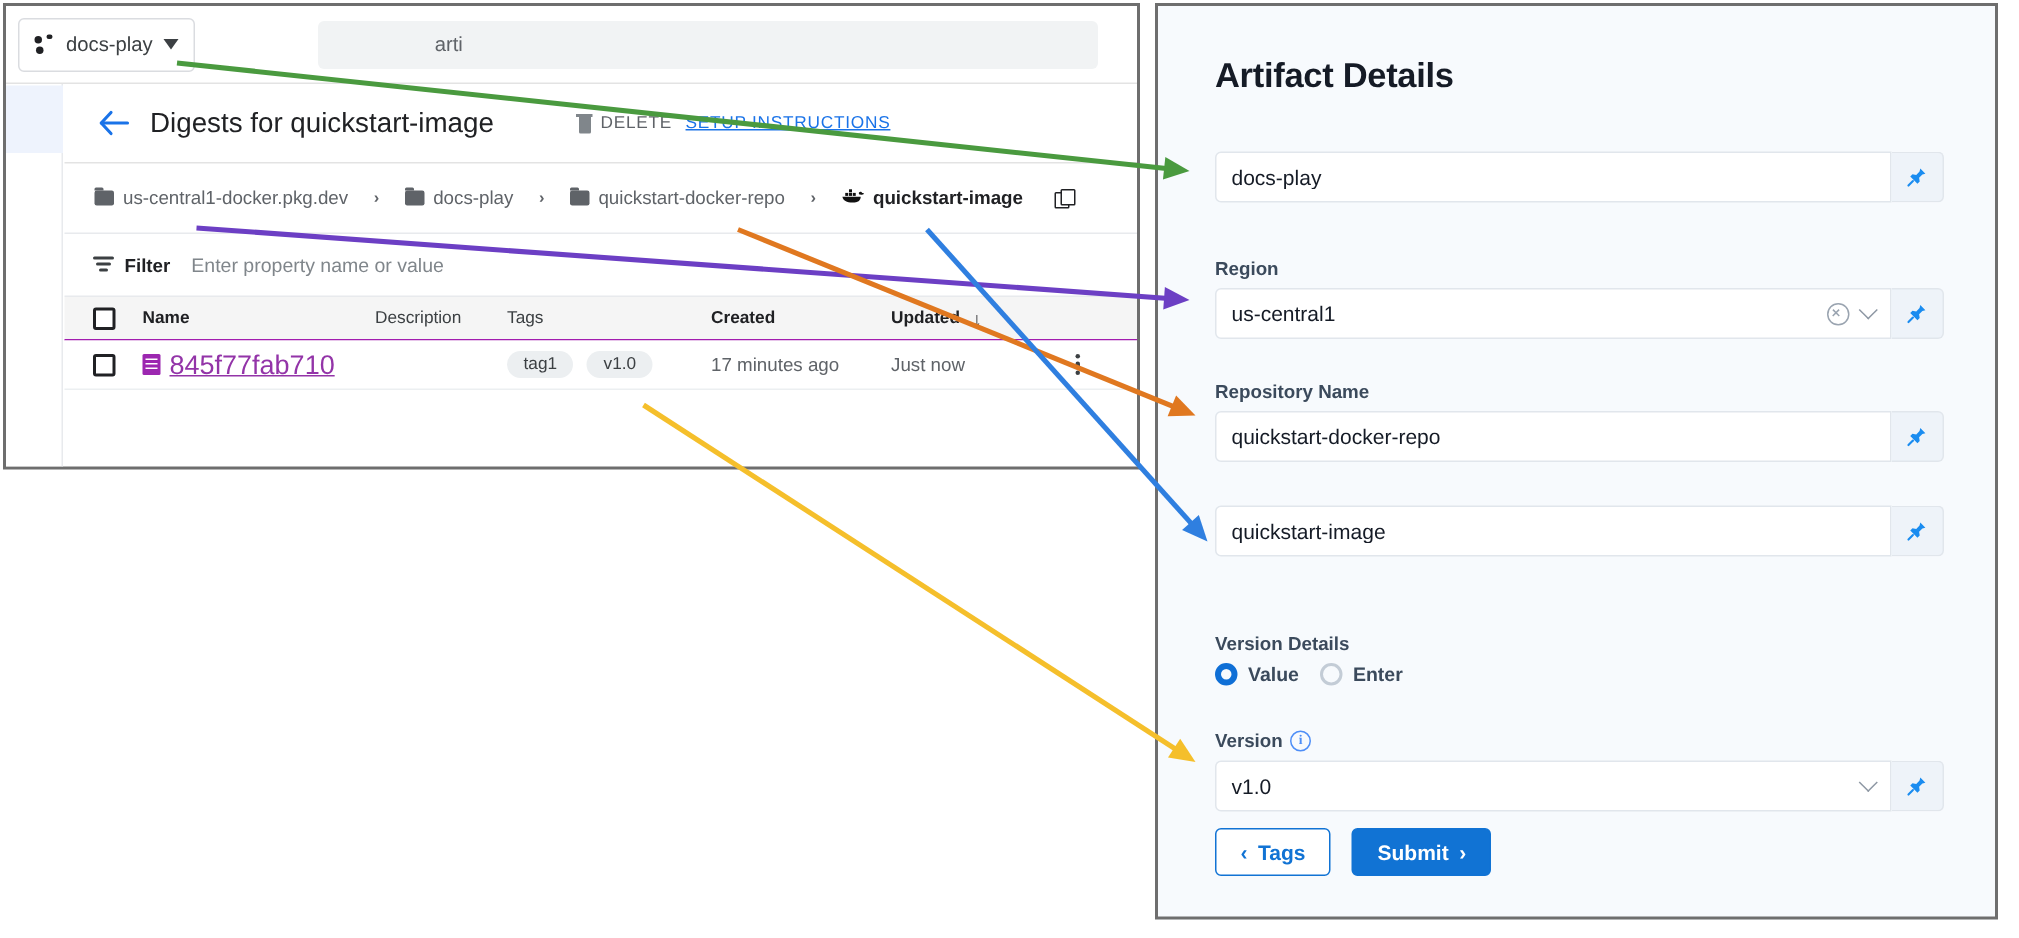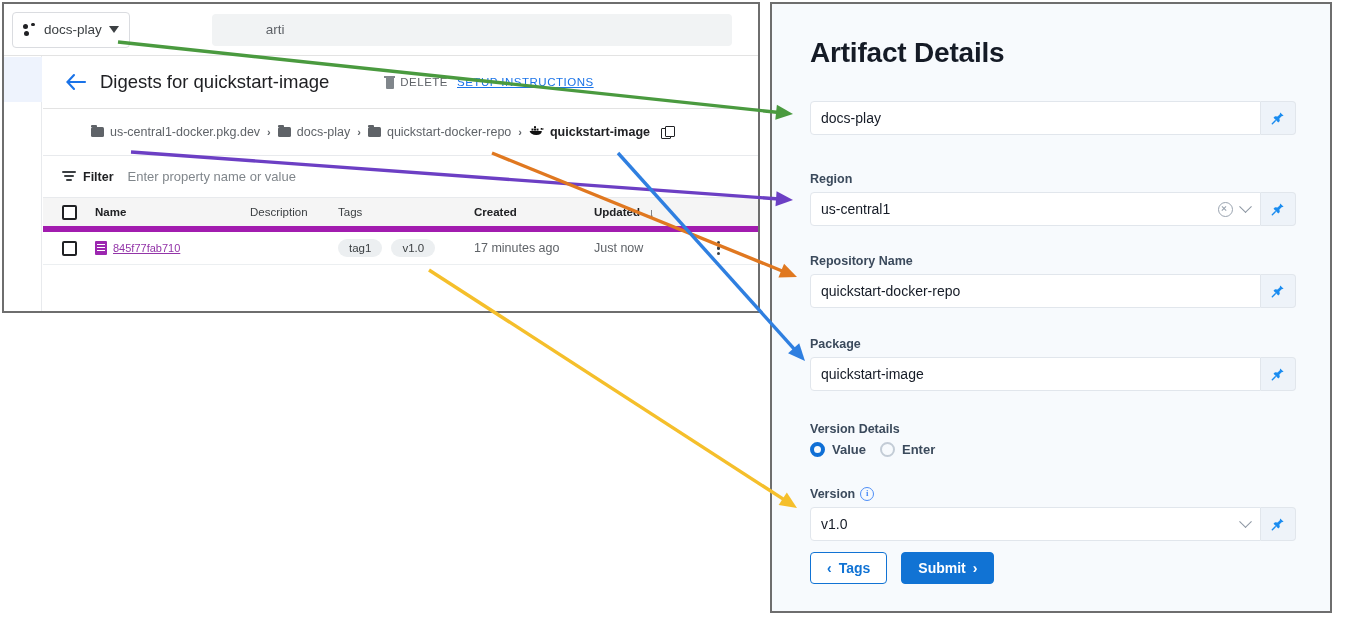--- a/index.html
+++ b/index.html
@@ -42,21 +42,21 @@
   .caret-down{
     width:0;height:0;border-left:5.5px solid transparent;border-right:5.5px solid transparent;
     border-top:7px solid #3c4043;
   }
   .searchbox{
     margin-left:82px;width:520px;height:32px;
     background:#f1f3f4;border-radius:4px;
     display:flex;align-items:center;
     font-size:13.5px;color:#5f6368;
   }
-  .searchbox .txt{margin-left:54px;}
+  .searchbox .txt{margin-left:78px;}
 
   
   .rail{
     position:absolute;left:0;top:52px;width:38px;bottom:0;
     background:#fff;border-right:1px solid #e8eaed;box-sizing:border-box;
   }
   .rail-active{
     position:absolute;left:0;top:53px;width:38px;height:45px;background:#eef3fd;
   }
 
@@ -85,21 +85,21 @@
     font-size:11.5px;letter-spacing:.5px;color:#1a73e8;
     text-decoration:underline;cursor:pointer;white-space:nowrap;
   }
 
   
   .crumbbar{
     position:absolute;left:39px;top:105px;right:0;height:47px;
     border-bottom:1px solid #e8eaed;box-sizing:border-box;
     display:flex;align-items:center;
   }
-  .crumbs{margin-left:48px;display:flex;align-items:center;gap:7px;}
+  .crumbs{margin-left:20px;display:flex;align-items:center;gap:17px;}
   .crumb{display:flex;align-items:center;gap:6px;font-size:12.5px;color:#5f6368;cursor:pointer;}
   .crumb.last{color:#202124;font-weight:bold;}
   .folder-icon{
     width:13px;height:10px;background:#5f6368;border-radius:1.5px;position:relative;display:inline-block;
   }
   .folder-icon:before{
     content:"";position:absolute;top:-2.5px;left:0;width:6px;height:2.5px;background:#5f6368;border-radius:1px 1px 0 0;
   }
   .sep{color:#5f6368;font-size:11px;font-weight:bold;}
   .copy-icon{
@@ -122,21 +122,21 @@
   .filter-icon i{position:absolute;left:0;background:#3c4043;height:1.8px;border-radius:1px;display:block;}
   .filter-icon i:nth-child(1){top:0;width:14px;}
   .filter-icon i:nth-child(2){top:4.2px;width:10px;left:2px;}
   .filter-icon i:nth-child(3){top:8.4px;width:6px;left:4px;}
   .filter-lbl{margin-left:7px;font-size:12.5px;color:#202124;font-weight:bold;}
   .filter-ph{margin-left:14px;font-size:13px;color:#80868b;}
 
   
   .tbl{position:absolute;left:39px;top:194px;right:0;bottom:0;}
   .thead{
-    height:28px;background:#f5f5f5;border-bottom:6px solid #a21caf;
+    height:28px;background:#f5f5f5;border-bottom:1px solid #a21caf;
     display:flex;align-items:center;
   }
   .trow{
     height:32px;border-bottom:1px solid #eceff1;
     display:flex;align-items:center;background:#fff;
   }
   .c-chk{width:52px;display:flex;justify-content:center;align-items:center;}
   .chk{
     width:15px;height:15px;border:2px solid #202124;border-radius:2px;background:#fff;cursor:pointer;
     box-sizing:border-box;
@@ -145,21 +145,21 @@
   .c-desc{width:88px;}
   .c-tags{width:136px;display:flex;align-items:center;gap:9px;}
   .c-created{width:120px;}
   .c-updated{width:105px;display:flex;align-items:center;gap:8px;}
   .c-menu{width:40px;display:flex;justify-content:center;}
   .th{font-size:11.5px;color:#3c4043;}
   .th.b{font-weight:bold;color:#202124;}
   .td{font-size:12.5px;color:#5f6368;}
   .digest-link{
     display:flex;align-items:center;gap:6px;
-    font-size:11px;color:#9334a8;text-decoration:underline;cursor:pointer;
+    font-size:18px;color:#9334a8;text-decoration:underline;cursor:pointer;
   }
   .doc-icon{
     width:12px;height:14px;background:#9c27b0;border-radius:1px;position:relative;display:inline-block;
   }
   .doc-icon i{position:absolute;left:2px;background:#fff;height:1.4px;width:8px;display:block;}
   .doc-icon i:nth-child(1){top:3px;}
   .doc-icon i:nth-child(2){top:6px;}
   .doc-icon i:nth-child(3){top:9px;}
   .tagpill{
     padding:3px 11px;border-radius:10px;background:#eceff1;
@@ -174,21 +174,21 @@
 
   
   #right-panel{
     position:absolute;left:770px;top:2px;width:562px;height:611px;
     background:#f7fafd;
     border:2px solid #6e6e6e;
     box-sizing:border-box;
   }
   .rp-title{
     position:absolute;left:38px;top:33px;
-    font-size:28px;font-weight:bold;color:#151b26;letter-spacing:-.2px;
+    font-size:23px;font-weight:bold;color:#151b26;letter-spacing:-.2px;
   }
   .field{position:absolute;left:38px;width:486px;}
   .field-label{
     font-size:12.5px;font-weight:bold;color:#3b4a5c;margin-bottom:6px;
     display:flex;align-items:center;gap:5px;
   }
   .input-wrap{display:flex;align-items:stretch;height:34px;}
   .input-box{
     flex:1;background:#fff;border:1px solid #e1e6ec;border-radius:4px 0 0 4px;
     display:flex;align-items:center;padding:0 10px;box-sizing:border-box;
@@ -413,21 +413,20 @@
       <div class="pin-btn">
         <svg width="14" height="14" viewBox="0 0 14 14" aria-hidden="true">
             <path d="M9.2 1.4 L12.6 4.8 L10.6 5.3 L8.4 7.5 L8.8 10 L7.3 11.5 L2.5 6.7 L4 5.2 L6.5 5.6 L8.7 3.4 Z" fill="#1a8cf0"></path>
             <path d="M4.3 9.7 L1.3 12.7" stroke="#1a8cf0" stroke-width="1.4" stroke-linecap="round"></path>
           </svg>
       </div>
     </div>
   </div>
 
   <div class="field" style="top:333px;">
-    <div class="field-label">Package</div>
     <div class="input-wrap">
       <div class="input-box">
         <span class="val">quickstart-image</span>
       </div>
       <div class="pin-btn">
         <svg width="14" height="14" viewBox="0 0 14 14" aria-hidden="true">
             <path d="M9.2 1.4 L12.6 4.8 L10.6 5.3 L8.4 7.5 L8.8 10 L7.3 11.5 L2.5 6.7 L4 5.2 L6.5 5.6 L8.7 3.4 Z" fill="#1a8cf0"></path>
             <path d="M4.3 9.7 L1.3 12.7" stroke="#1a8cf0" stroke-width="1.4" stroke-linecap="round"></path>
           </svg>
       </div>

